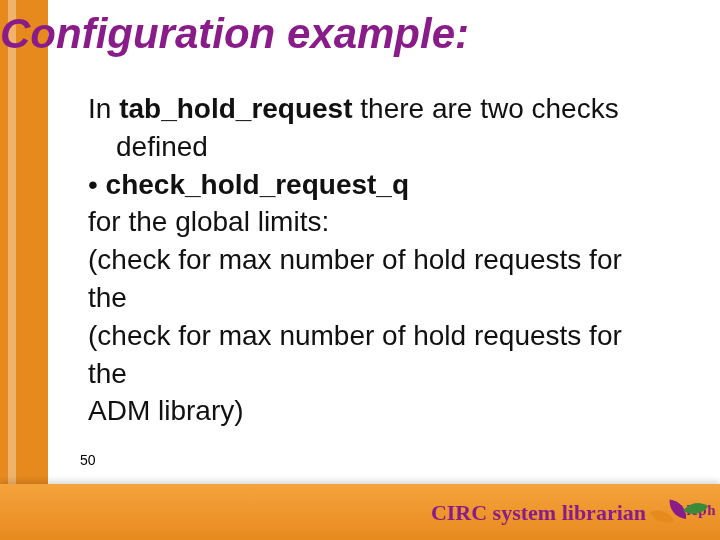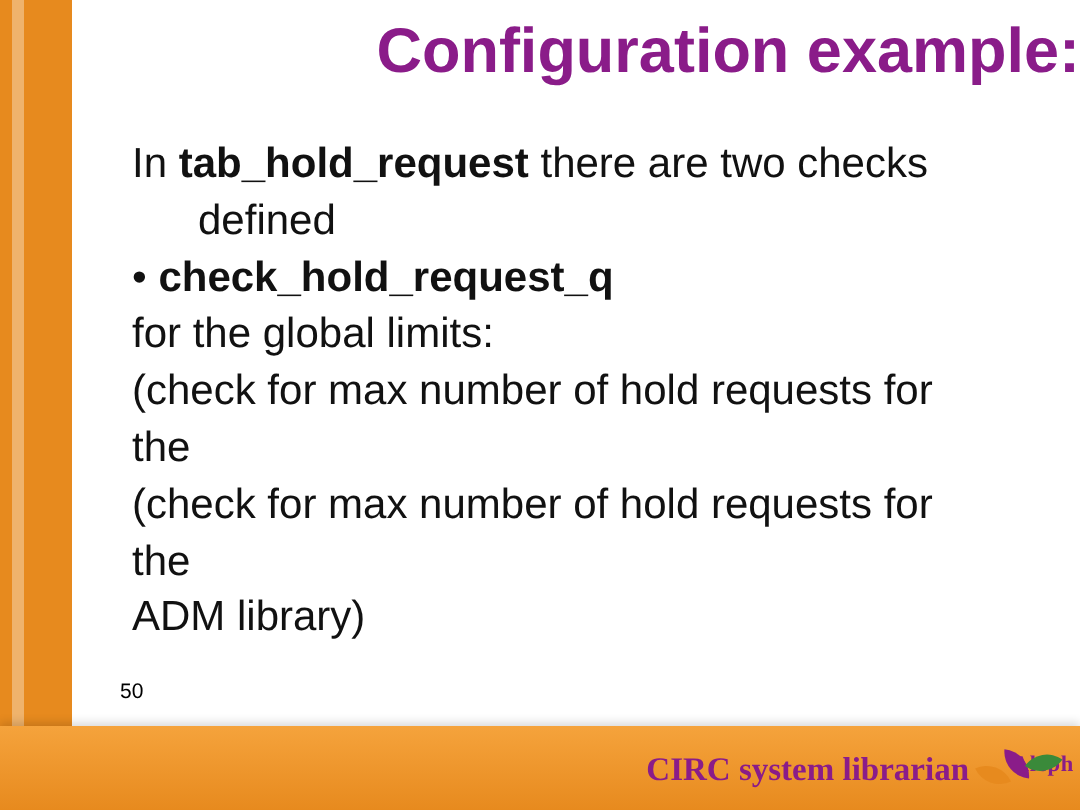--- a/index.html
+++ b/index.html
@@ -20,35 +20,36 @@
     position: absolute;
     left: 8px; top: 0;
     width: 8px; height: 540px;
     background: rgba(255,255,255,0.35);
   }
   .title {
     position: absolute;
     top: 10px;
     left: 0;
     width: 720px;
-    text-align: right;
+    text-align: left;
+    font-style: italic;
     font-weight: bold;
     font-size: 42px;
     color: #8a1c89;
   }
   .body-text {
     position: absolute;
     left: 88px;
     top: 90px;
     width: 580px;
     font-size: 28px;
     line-height: 1.35;
     color: #111;
   }
-  .body-text .indent { margin-left: 44px; }
+  .body-text .indent { margin-left: 28px; }
   .body-text b { font-weight: bold; }
   .pagenum {
     position: absolute;
     left: 40px;
     bottom: 72px;
     font-size: 14px;
     color: #000;
     margin-left: 40px;
   }
   .bottom-orange {

